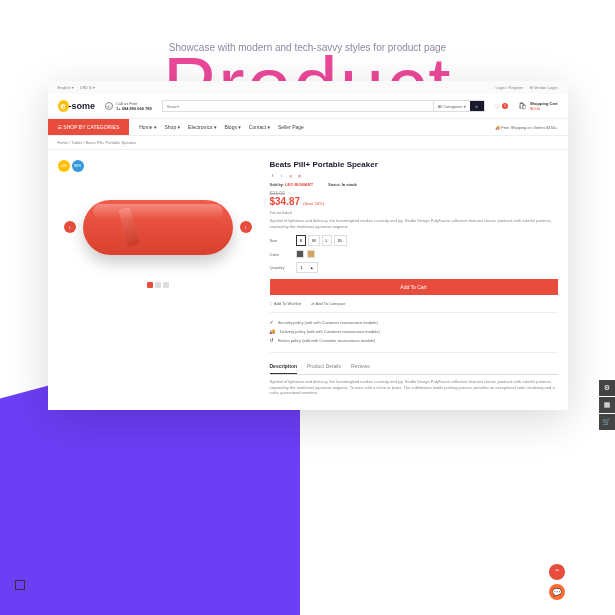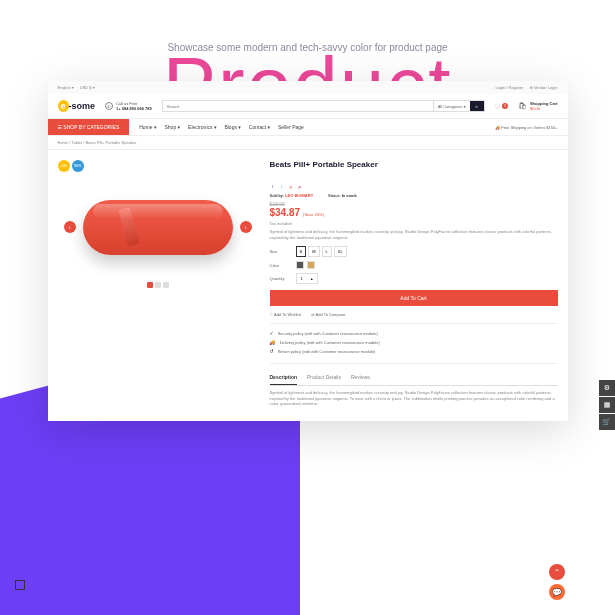--- a/index.html
+++ b/index.html
@@ -43,21 +43,21 @@
 .pill{width:150px;height:55px;background:linear-gradient(180deg,#f25c4a,#d9402e);border-radius:28px;position:relative;box-shadow:0 8px 15px rgba(0,0,0,0.2)}
 .pill::before{content:'';position:absolute;top:8px;left:40px;width:12px;height:38px;background:linear-gradient(180deg,#f47365,#c93a28);border-radius:3px;transform:rotate(-15deg)}
 .pill::after{content:'';position:absolute;top:4px;left:10px;right:10px;height:15px;background:linear-gradient(180deg,rgba(255,255,255,0.3),transparent);border-radius:20px}
 .nav-arrow{position:absolute;top:50%;width:12px;height:12px;background:#e74c3c;color:#fff;border-radius:50%;display:flex;align-items:center;justify-content:center;font-size:5px;transform:translateY(-50%)}
 .nav-l{left:-4px}
 .nav-r{right:-4px}
 .thumbs{display:flex;gap:2px;justify-content:center;margin-top:6px}
 .thumb{width:6px;height:6px;background:#e74c3c;border-radius:1px}
 .thumb.off{background:#ddd}
 .details{flex:1}
-.ptitle{font-size:8px;font-weight:700;color:#1a1a2e;margin-bottom:14px}
+.ptitle{font-size:8px;font-weight:700;color:#1a1a2e;margin-bottom:3px}
 .social{display:flex;gap:3px;font-size:4px;margin-bottom:4px}
 .social span{width:6px;height:6px;display:flex;align-items:center;justify-content:center}
 .fb{color:#3b5998}.tw{color:#1da1f2}.gp{color:#dd4b39}.pin{color:#bd081c}
 .meta{display:flex;gap:15px;font-size:4px;margin-bottom:3px}
 .meta b{color:#e74c3c}
 .oldprice{text-decoration:line-through;color:#aaa;font-size:5px}
 .price{color:#e74c3c;font-size:10px;font-weight:700}
 .save{color:#e74c3c;font-size:4px;margin-left:3px}
 .tax{font-size:4px;color:#888;margin:3px 0}
 .desc{font-size:4px;color:#888;line-height:1.4;margin-bottom:6px}
@@ -87,21 +87,21 @@
 .fab1{background:#e74c3c}.fab2{background:#ff6b35}
 .bl-sq{position:absolute;left:15px;bottom:25px;width:10px;height:10px;border:1px solid #333;z-index:3}
 </style>
 </head>
 <body>
 
 <div class="bg-text">Product</div>
 <div class="bg-purple"></div>
 
 <div class="hero">
-  <p>Showcase some modern and tech-savvy color for product page</p>
+  <p>Showcase with modern and tech-savvy styles for product page</p>
 </div>
 
 <div class="mockup">
   <div class="topbar">
     <div style="display:flex;gap:6px">
       <span>English ▾</span>
       <span>USD $ ▾</span>
     </div>
     <div class="topbar-right">
       <span>Login / Register</span>

